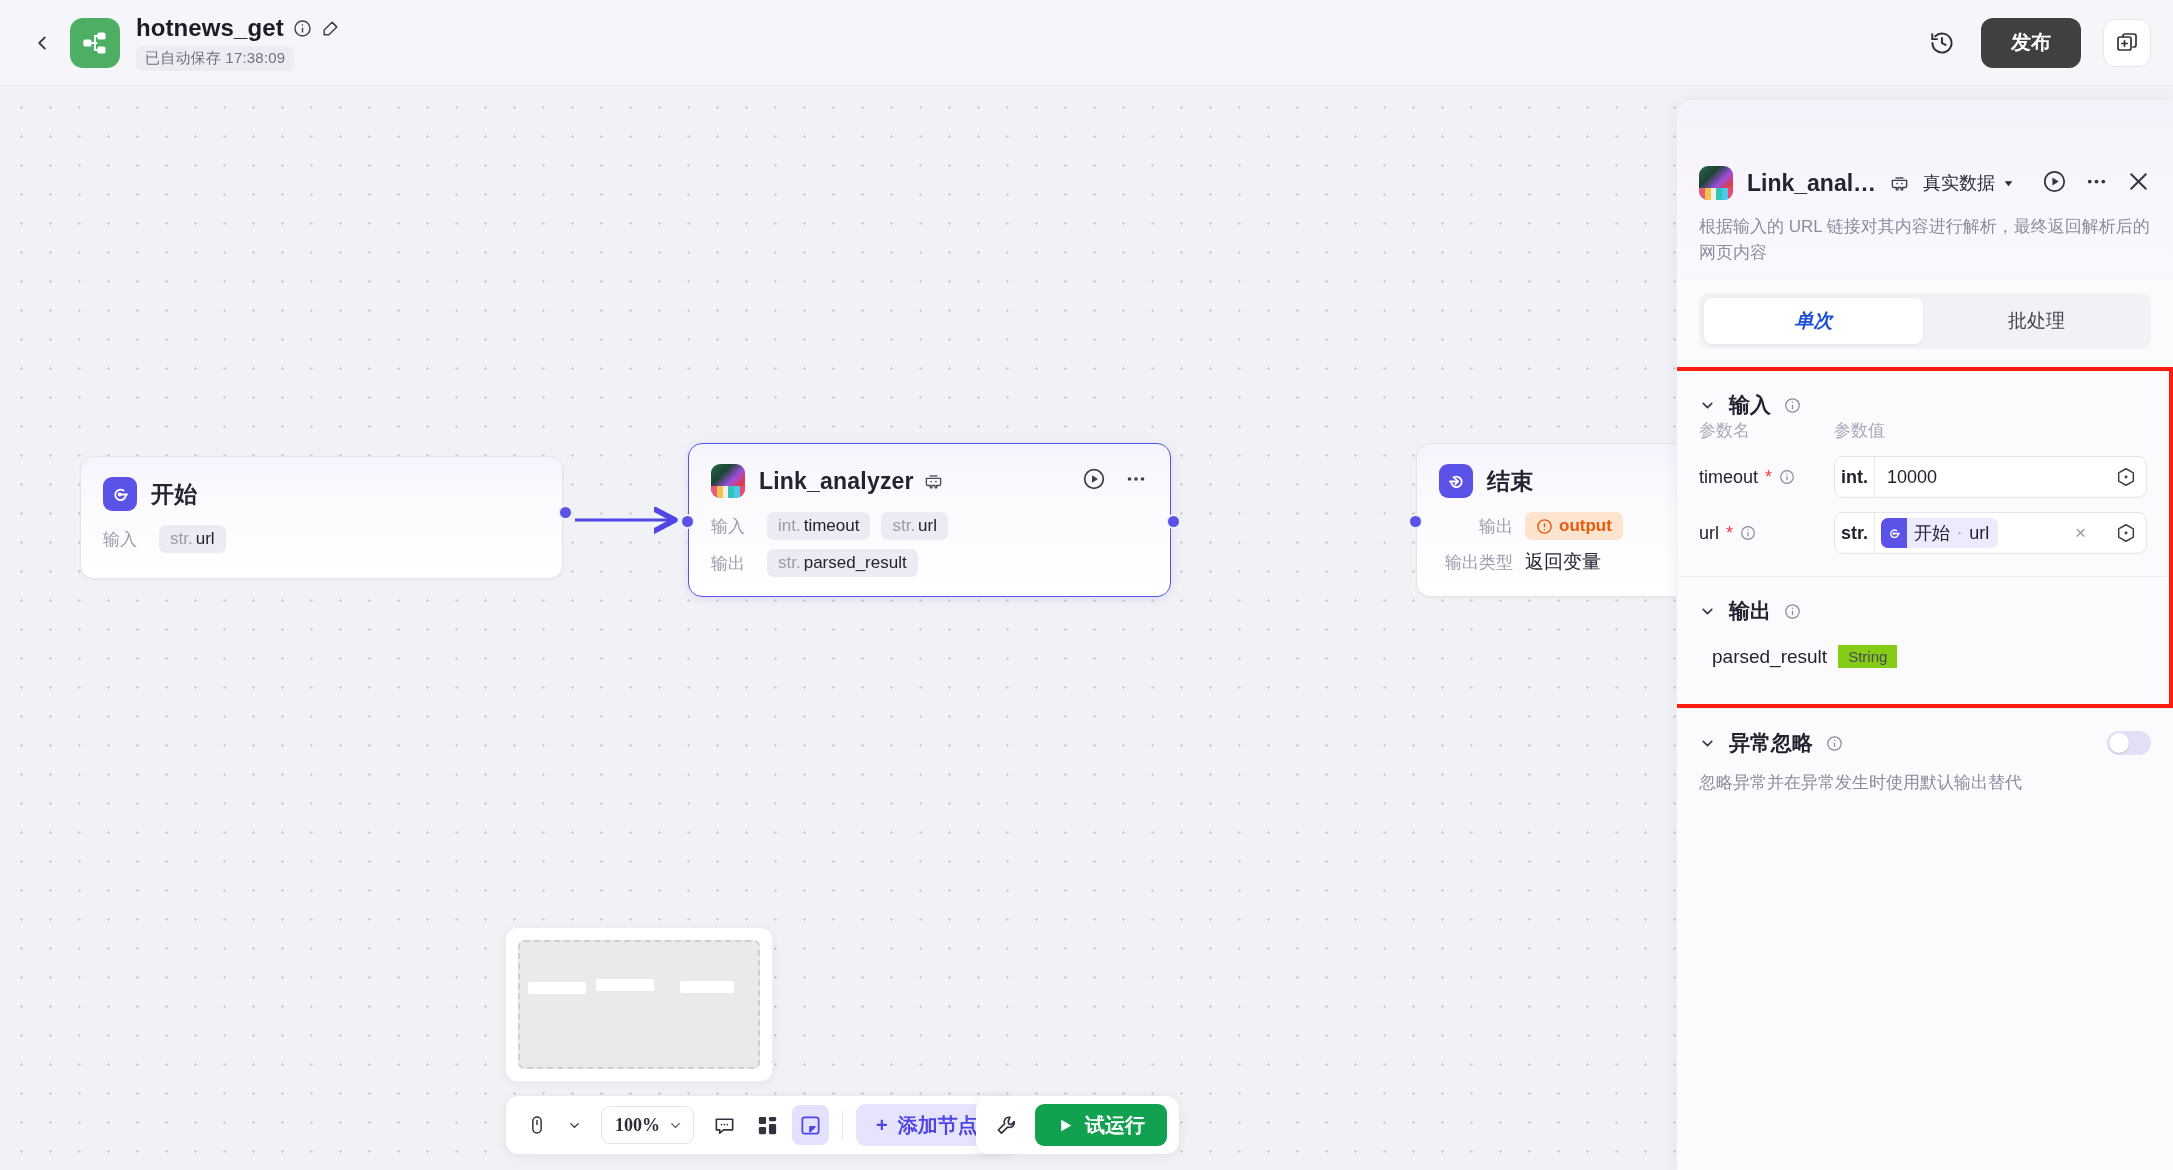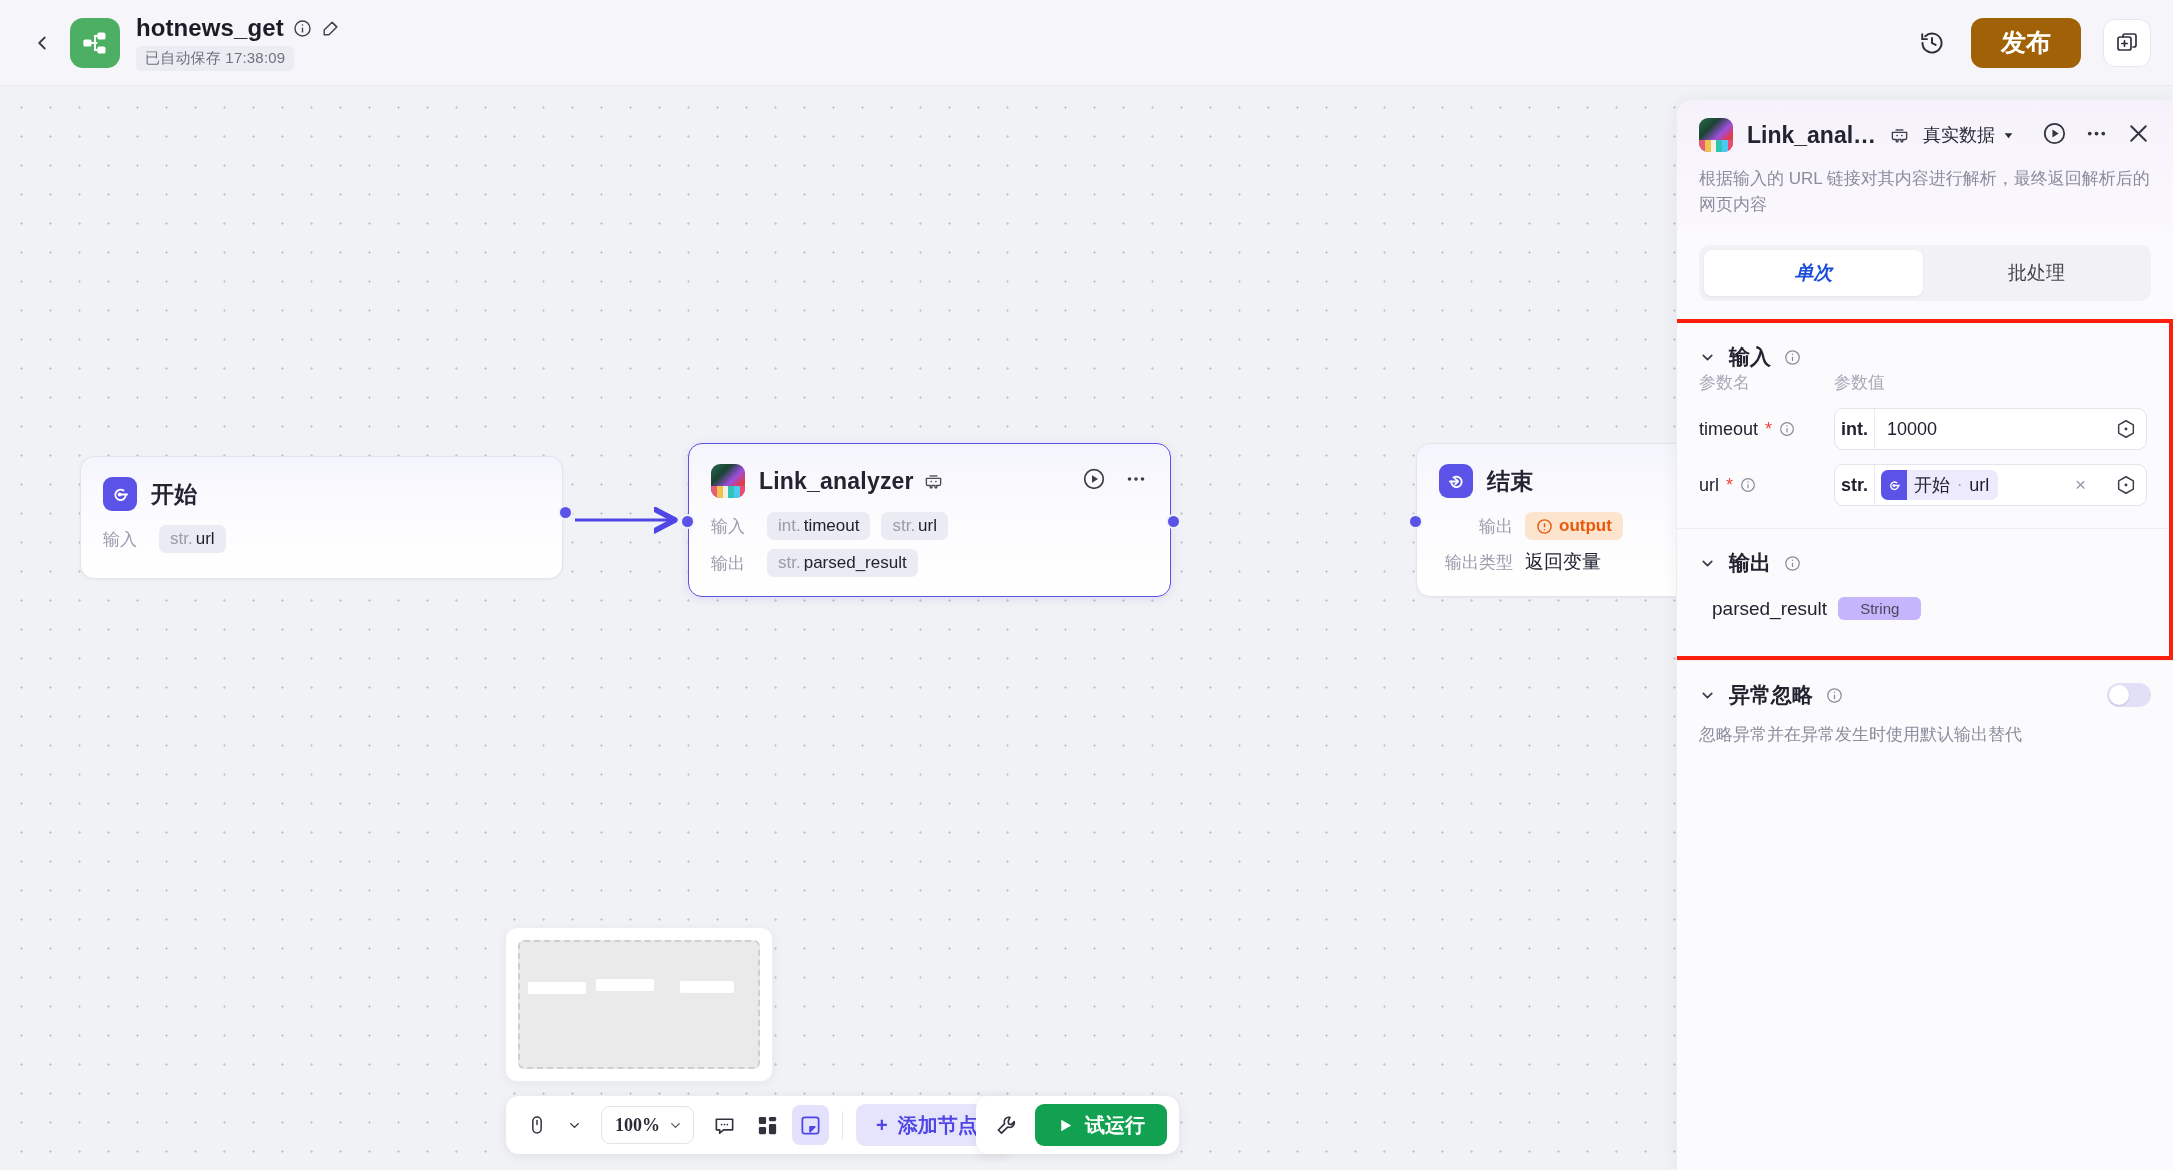--- a/index.html
+++ b/index.html
@@ -39,22 +39,22 @@
     background: #ececf3; color: #6f7181;
     font-size: 15px; padding: 3px 9px; border-radius: 6px;
     letter-spacing: .2px;
   }
   .topbar-right {
     margin-left: auto; margin-right: 22px;
     display: flex; align-items: center; gap: 22px;
   }
   .history-icon { width: 34px; height: 34px; display:flex; align-items:center; justify-content:center; cursor:pointer; color:#2c2d39; }
   .publish-btn {
-    background: #a16207; color: #fff; border: none;
-    font-size: 25px; font-weight: 700;
+    background: #404040; color: #fff; border: none;
+    font-size: 20px; font-weight: 700;
     padding: 0 30px; height: 50px; border-radius: 12px;
     cursor: pointer; font-family: inherit;
     display: flex; align-items: center; justify-content: center;
   }
   .dup-btn {
     width: 48px; height: 48px; background: #fff; border: 1px solid #e6e6ee;
     border-radius: 12px; display:flex; align-items:center; justify-content:center;
     cursor: pointer; color:#32333f;
   }
 
@@ -189,21 +189,21 @@
     position: absolute; left: 1676px; top: 100px;
     width: 497px; height: 1070px;
     background: #fbfbfe;
     border-top-left-radius: 16px;
     border-left: 1px solid #ececf2;
     box-shadow: -2px 0 14px rgba(30,30,60,.05);
     z-index: 20;
     display: flex; flex-direction: column;
   }
   .panel-head { background: linear-gradient(180deg,#f6f2fb 0%, #faf8fd 100%); padding: 18px 22px 14px 22px; border-top-left-radius: 16px; }
-  .ph-row { display: flex; align-items: center; gap: 14px; }
+  .ph-row { display: flex; align-items: center; gap: 14px; margin-top: 48px; }
   .ph-icon {
     width: 34px; height: 34px; border-radius: 9px; flex: 0 0 auto;
     background: linear-gradient(135deg,#2d6a4f 0%, #1b4332 30%, #9d4edd 55%, #e63946 75%, #06d6a0 100%);
     overflow: hidden; position: relative;
   }
   .ph-icon::after {
     content:""; position:absolute; left:0; right:0; bottom:0; height:34%;
     background: linear-gradient(90deg,#e85d75 0%,#e85d75 18%,#f2c14e 18%,#f2c14e 34%,#f5f0e1 34%,#f5f0e1 50%,#2ec4b6 50%,#2ec4b6 68%,#4cc9f0 68%,#4cc9f0 84%,#ef476f 84%);
   }
   .ph-title { font-size: 23px; font-weight: 600; color: #232430; }
@@ -255,21 +255,21 @@
     width: 26px; height: 30px; background: #5b52e8; display:flex; align-items:center; justify-content:center; flex:0 0 auto;
   }
   .ref-pill .rt { font-size: 18px; color: #22232f; }
   .ref-pill .rsep { color: #9a9bab; font-size: 16px; }
   .ref-pill .rv { font-size: 18px; color: #22232f; }
   .field-clear { color: #9a9bab; font-size: 19px; padding: 0 8px; cursor: pointer; }
   .field-act { padding: 0 9px; display:flex; align-items:center; color:#3c3d4b; cursor:pointer;}
 
   .out-row { margin-top: 20px; display: flex; align-items: center; gap: 11px; padding-left: 13px; }
   .out-name { font-size: 19px; color: #22232f; }
-  .out-type { background: #c4b5fd; border-radius: 6px; padding: 3px 22px; font-size: 15px; color: #484959; }
+  .out-type { background: #84cc16; border-radius: 0; padding: 3px 10px; font-size: 15px; color: #484959; }
 
   .toggle {
     margin-left: auto; width: 44px; height: 24px; border-radius: 12px;
     background: #e2e0f7; position: relative; cursor: pointer;
   }
   .toggle::after {
     content: ""; position: absolute; left: 2px; top: 2px;
     width: 20px; height: 20px; border-radius: 50%; background: #fff;
     box-shadow: 0 1px 2px rgba(0,0,0,.15);
   }

